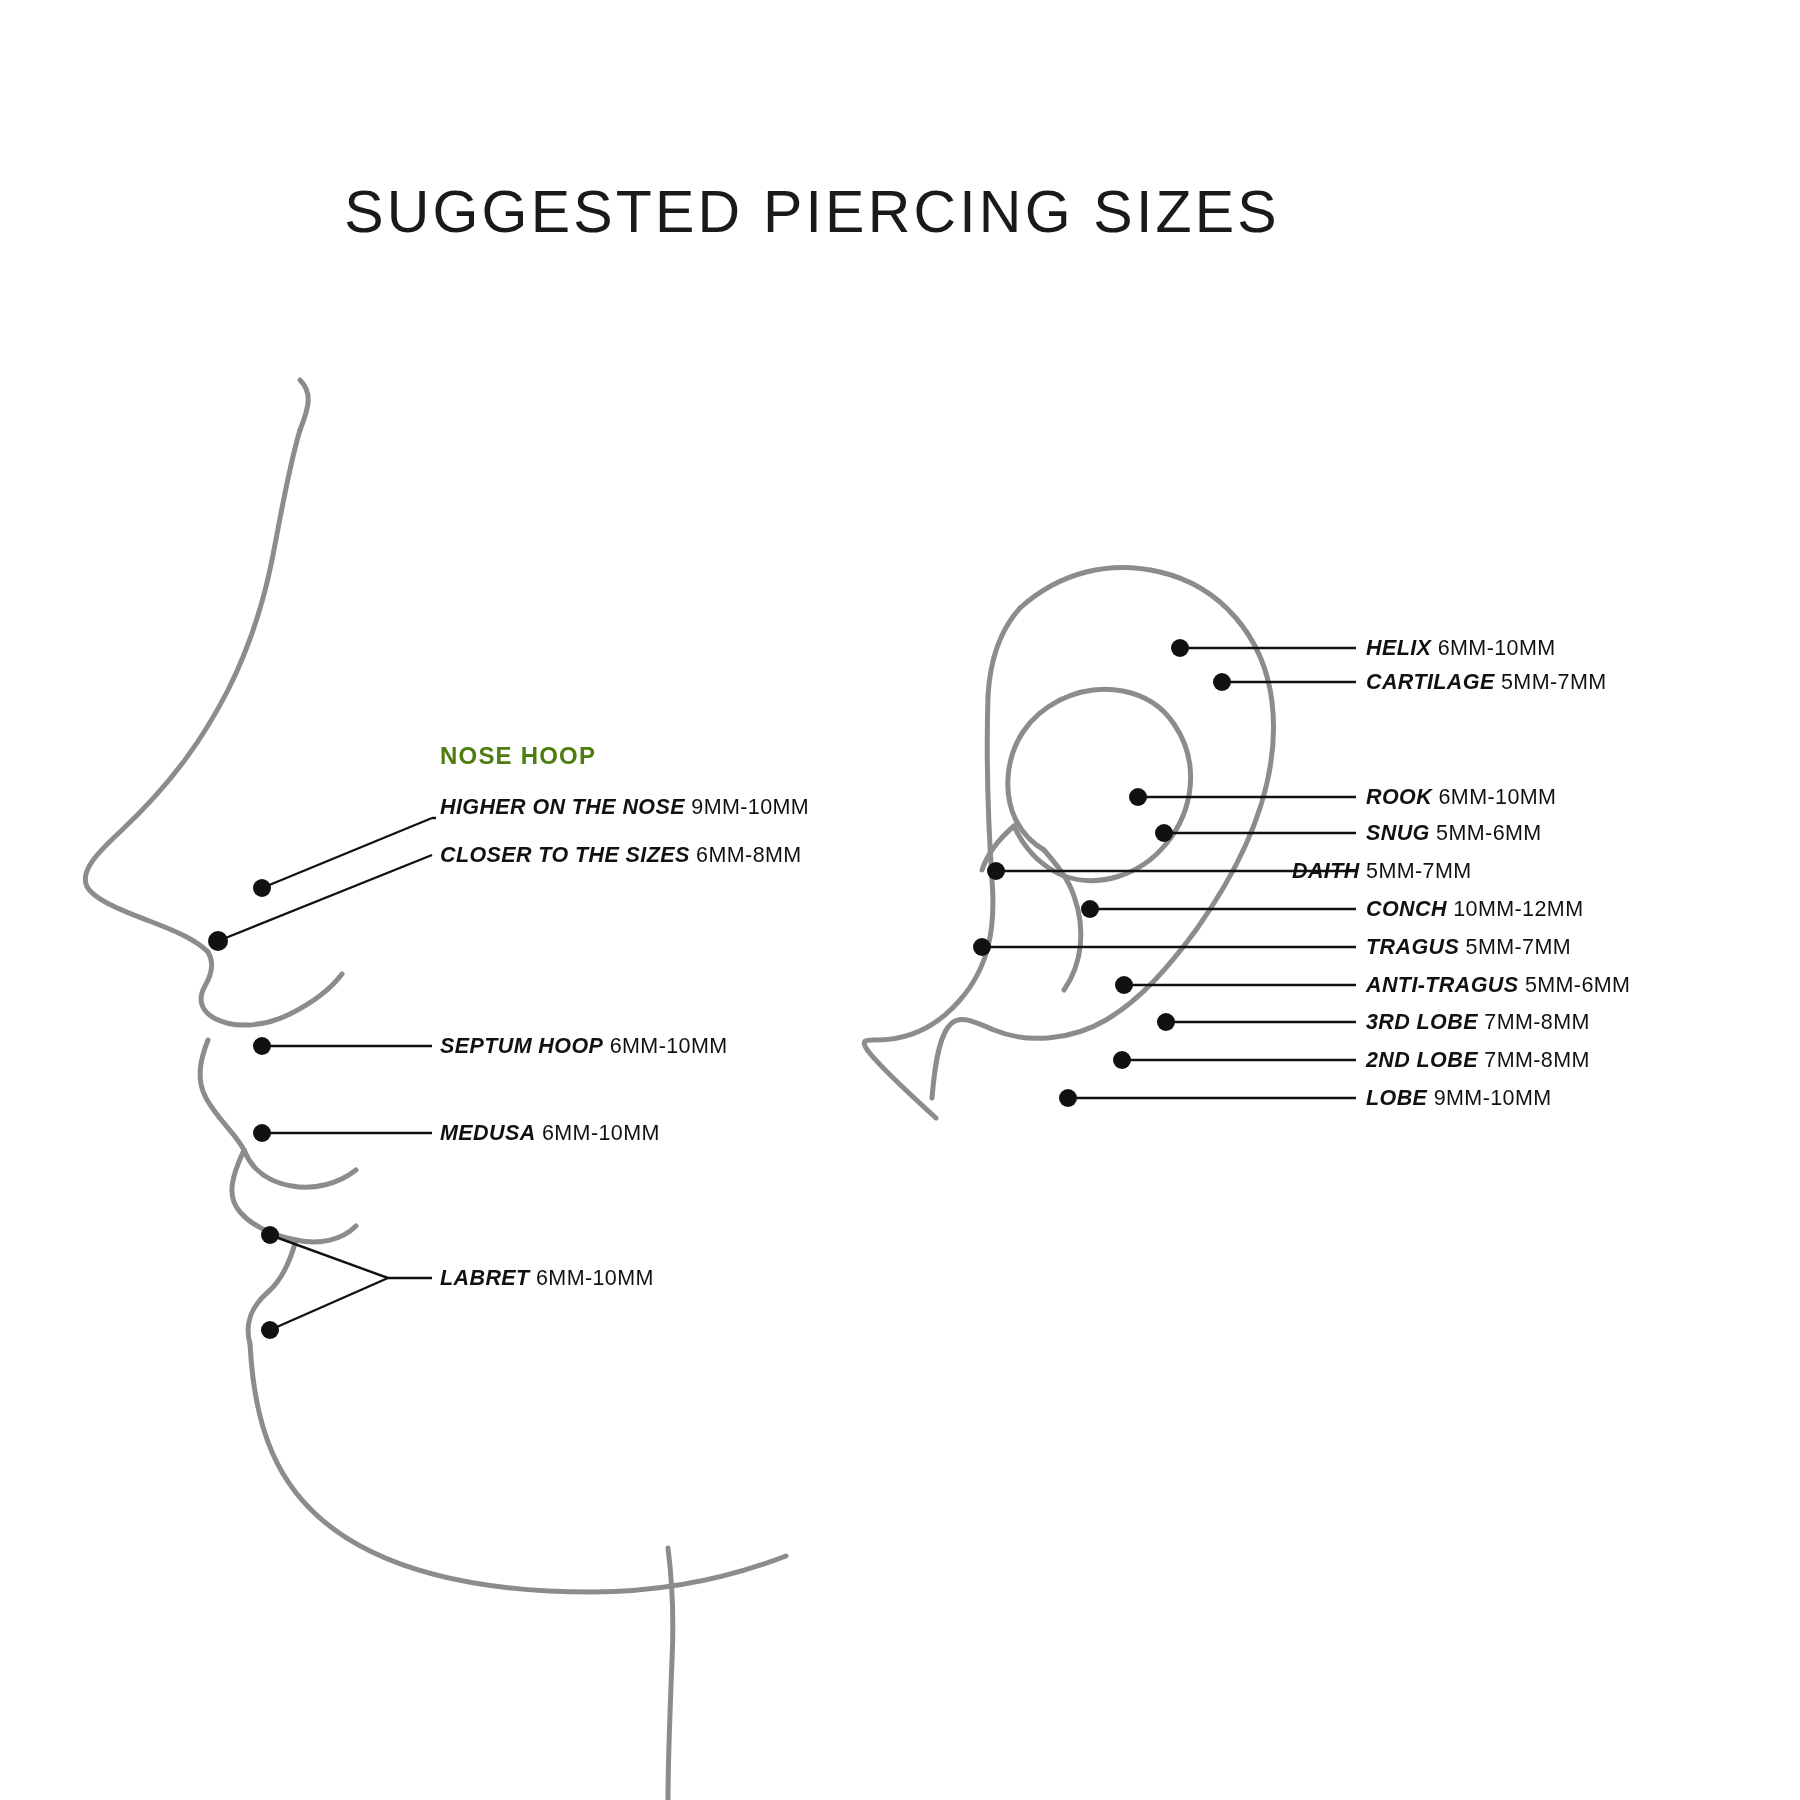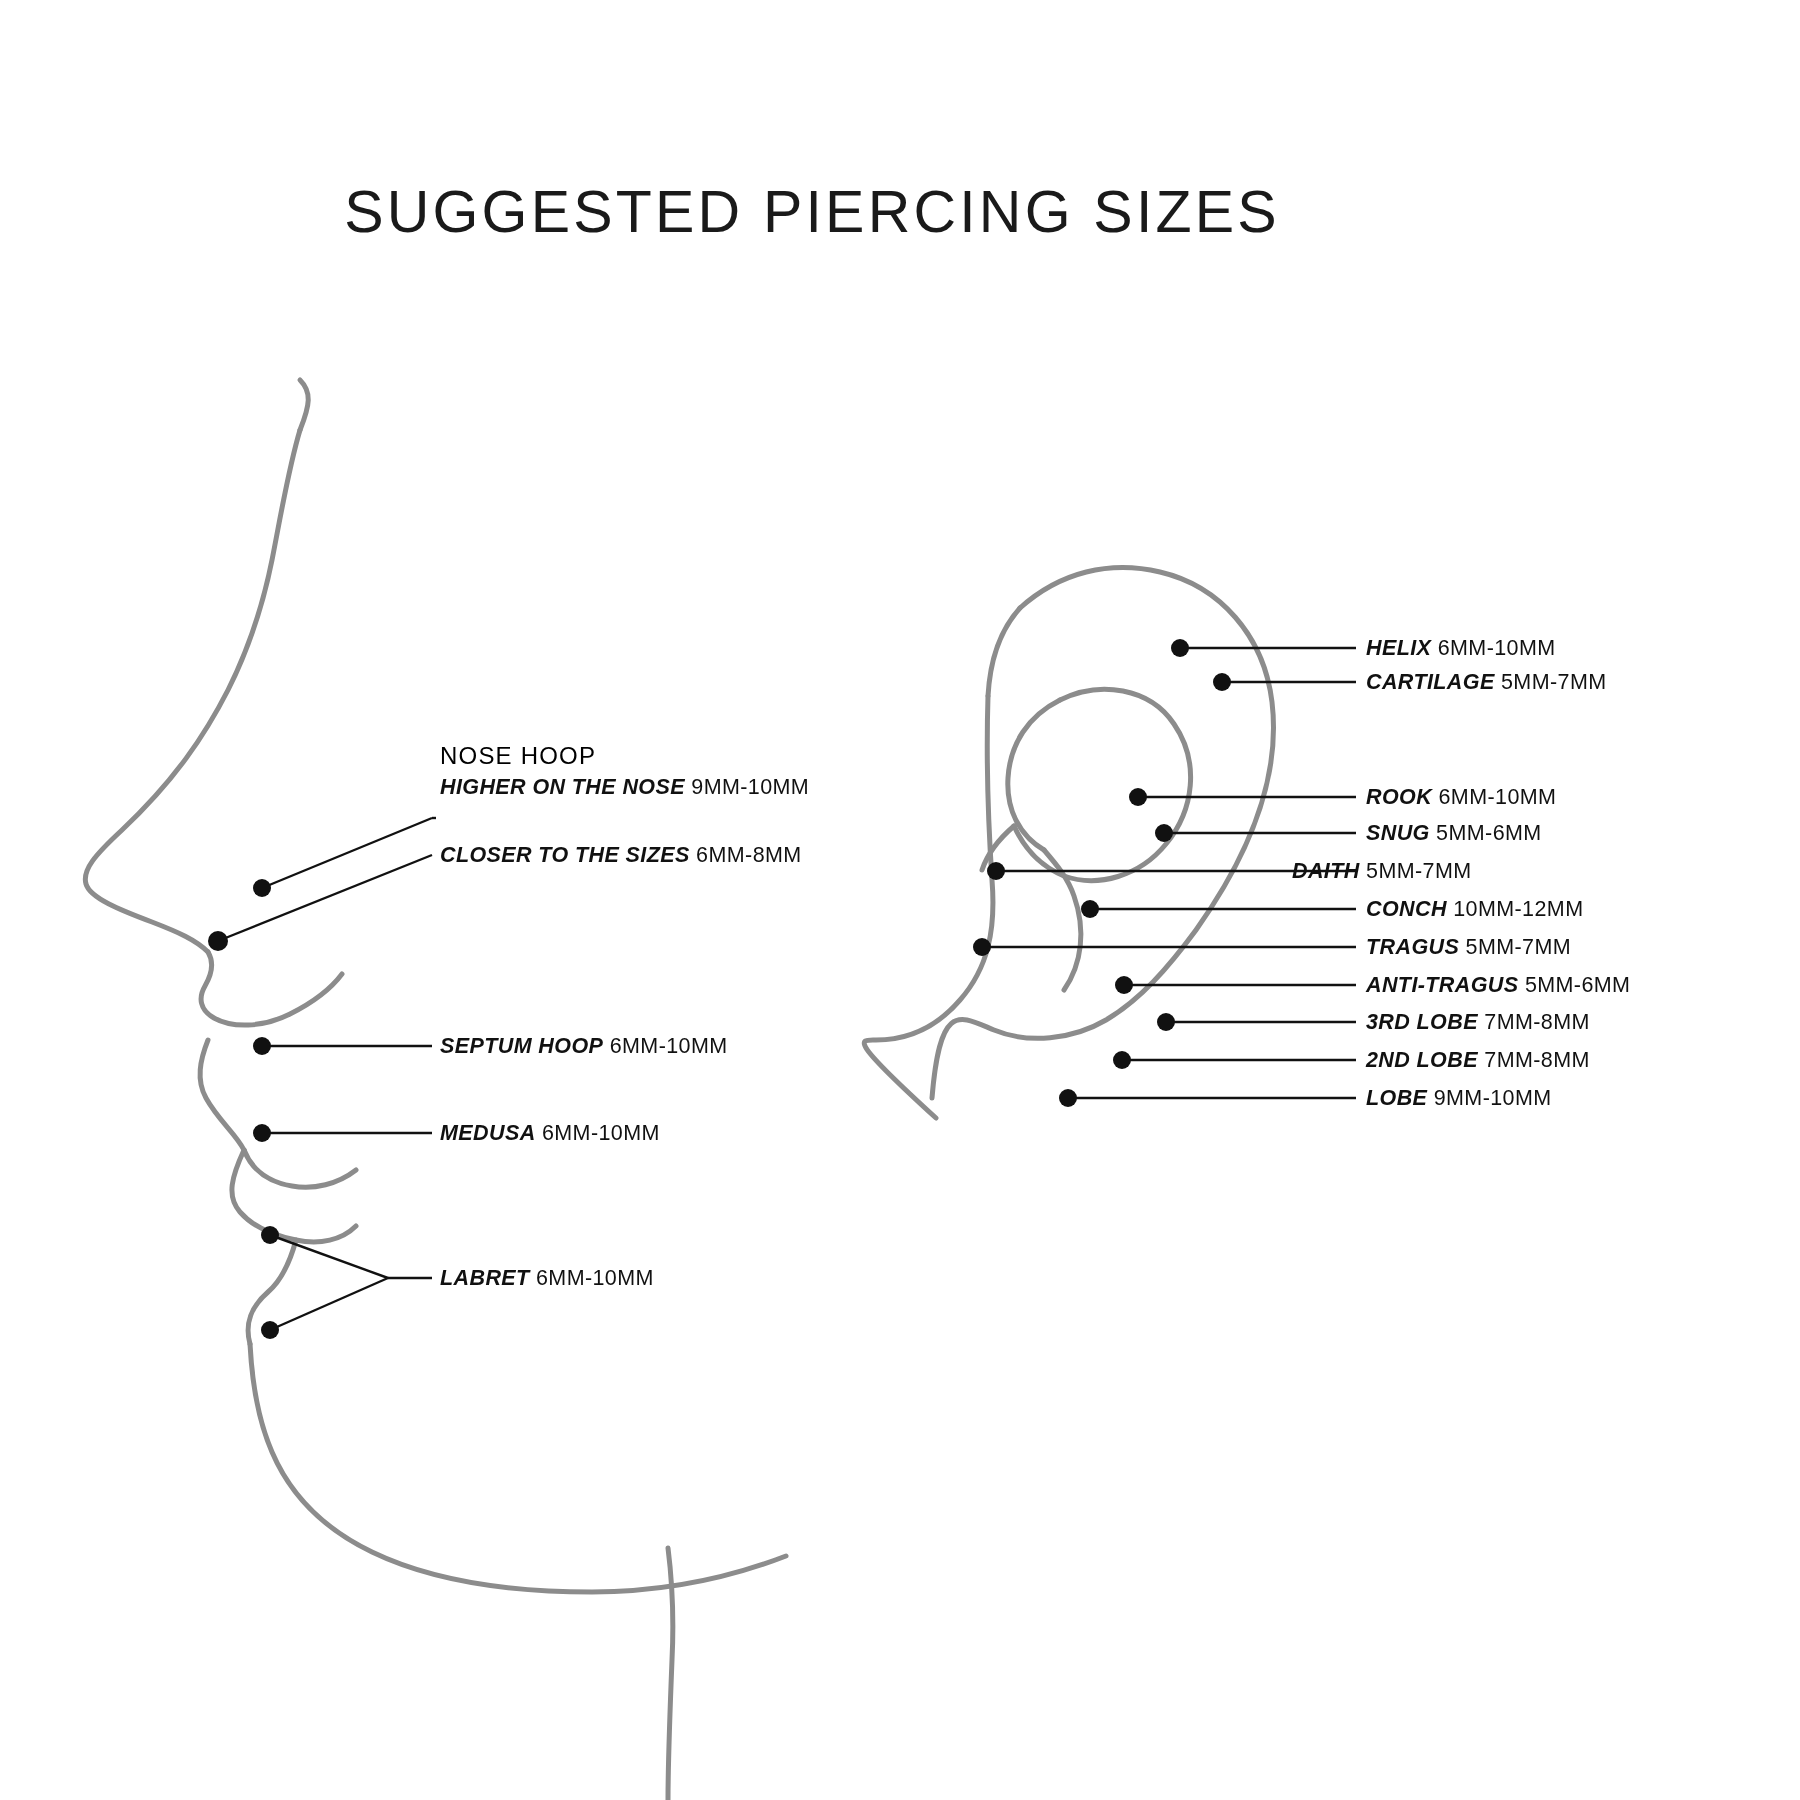--- a/index.html
+++ b/index.html
@@ -48,24 +48,24 @@
   .label .name {
     font-weight: 700;
     font-style: italic;
   }
   .label .size {
     font-weight: 400;
   }
   .group-heading {
     position: absolute;
     font-size: 24px;
-    font-weight: 400;
+    font-weight: 700;
     letter-spacing: 1.2px;
     white-space: nowrap;
-    color: #000000;
+    color: #4d7c0f;
   }
 </style>
 </head>
 <body>
 
 <div id="diagram-root">
 
   <div class="title">SUGGESTED PIERCING SIZES</div>
 
   <svg class="art" viewBox="0 0 1800 1800">
@@ -140,21 +140,21 @@
       <circle cx="982" cy="947" r="9"></circle>
       <circle cx="1124" cy="985" r="9"></circle>
       <circle cx="1166" cy="1022" r="9"></circle>
       <circle cx="1122" cy="1060" r="9"></circle>
       <circle cx="1068" cy="1098" r="9"></circle>
     </g>
   </svg>
 
   <div class="group-heading" style="left:440px; top:742px;">NOSE HOOP</div>
 
-  <div class="label" style="left:440px; top:775px;">
+  <div class="label" style="left:440px; top:795px;">
     <span class="name">HIGHER ON THE NOSE</span>
     <span class="size"> 9MM-10MM</span>
   </div>
   <div class="label" style="left:440px; top:843px;">
     <span class="name">CLOSER TO THE SIZES</span>
     <span class="size"> 6MM-8MM</span>
   </div>
 
   <div class="label" style="left:440px; top:1034px;">
     <span class="name">SEPTUM HOOP</span>

